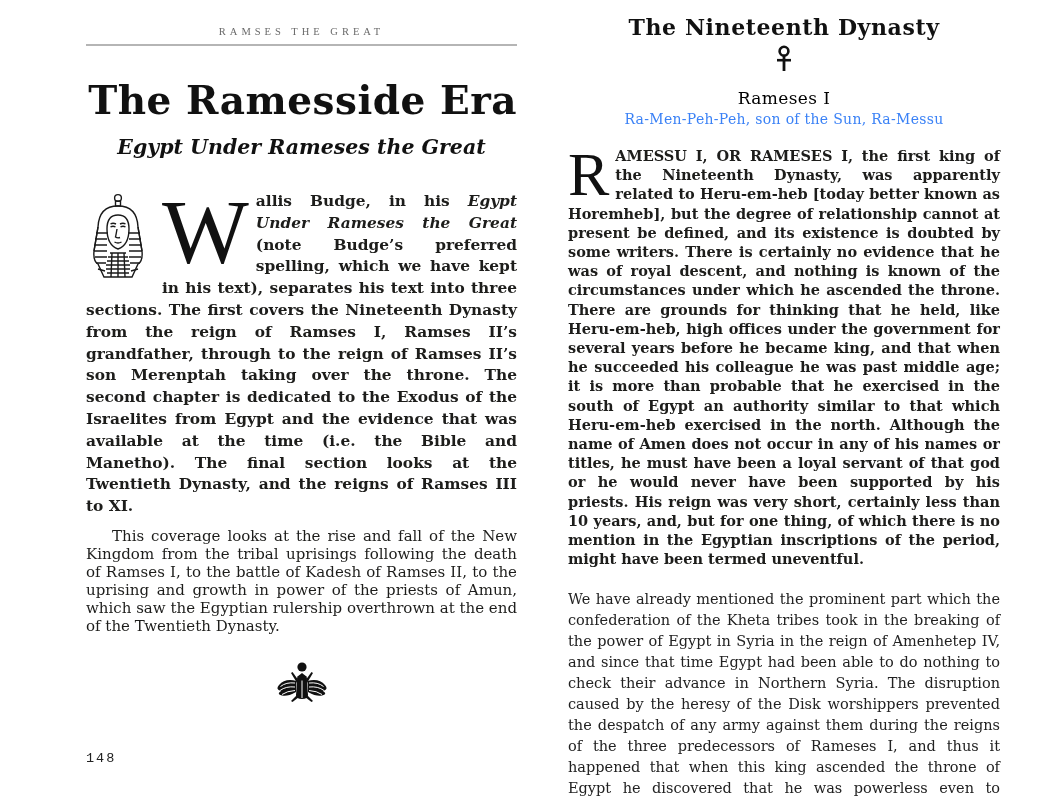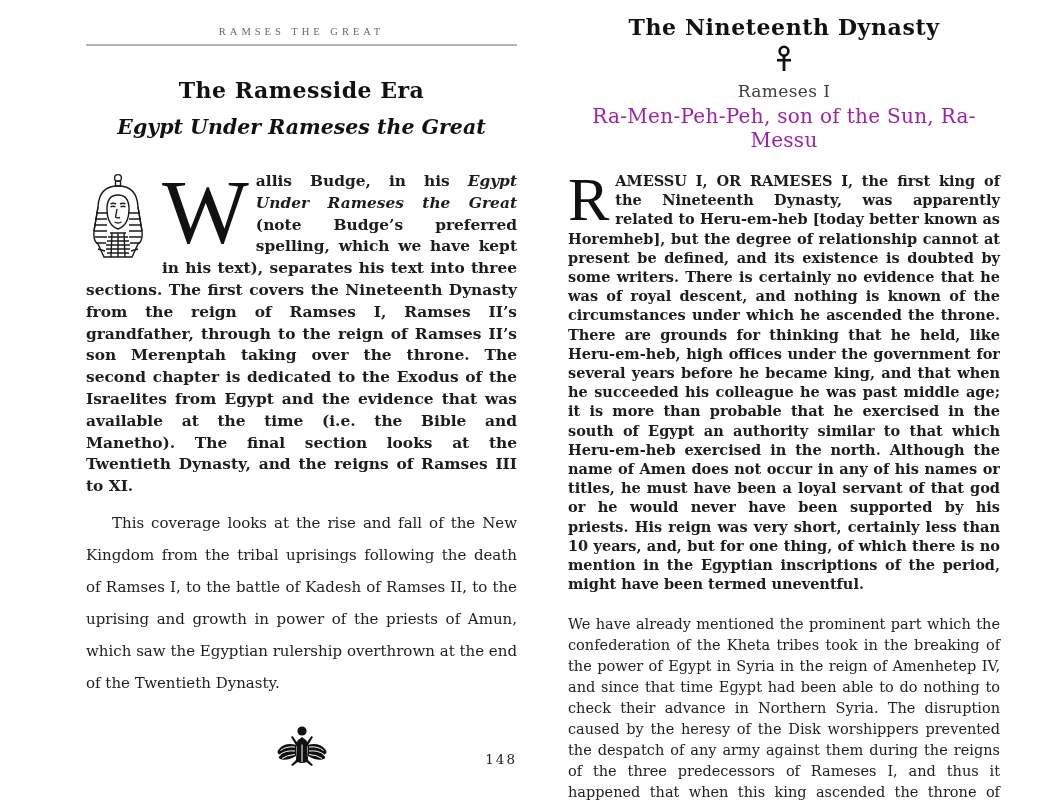--- a/index.html
+++ b/index.html
@@ -14,76 +14,76 @@
 
   .running-head {
     margin-top:26px; padding-bottom:7px;
     border-bottom:2px solid #b5b5b5;
     text-align:center; font-size:10.5px; letter-spacing:4px;
     color:#6a6a6a; font-family:"Liberation Serif",serif;
   }
 
   
   .lp-title {
-    margin:31px 0 0 0; text-align:center;
-    font-size:22px; font-weight:bold; letter-spacing:.5px; color:#111;
+    margin:31px 0 0 0; text-align:right;
+    font-size:39px; font-weight:bold; letter-spacing:.5px; color:#111;
   }
   .lp-subtitle {
     margin:12px 0 0 0; text-align:center;
     font-size:20.5px; font-weight:bold; font-style:italic; color:#111;
   }
   .opening {
     margin-top:32px; text-align:justify;
     font-size:15.4px; line-height:21.8px; font-weight:bold;
   }
   .opening::after { content:""; display:block; clear:both; }
   .mask-fig { float:left; width:64px; height:88px; margin:2px 12px 2px 0; }
   .dropcap-w {
     float:left; font-size:92px; line-height:82px; height:86px;
     font-weight:normal; margin:0 7px 0 0; color:#111;
     font-family:"Liberation Serif",serif;
   }
   .lp-para2 {
     margin:9px 0 0 0; text-align:justify;
-    font-size:15px; line-height:32px; text-indent:26px; font-weight:normal;
+    font-size:15px; line-height:18px; text-indent:26px; font-weight:normal;
   }
   .ornament-row { margin-top:26px; text-align:center; }
 
   
   .rp-title {
     margin:14px 0 0 0; text-align:center;
     font-size:22px; font-weight:bold; letter-spacing:.6px; color:#111;
   }
   .ankh-row { margin-top:5px; text-align:center; }
   .rp-section {
-    margin:9px 0 0 0; text-align:center;
-    font-size:17px; font-weight:normal; color:#404040; letter-spacing:.4px;
+    margin:16px 0 0 0; text-align:center;
+    font-size:17px; font-weight:normal; color:#000000; letter-spacing:.4px;
   }
   .rp-subsection {
     margin:3px 0 0 0; text-align:center;
-    font-size:20px; color:#a21caf; letter-spacing:.3px;
+    font-size:14px; color:#3b82f6; letter-spacing:.3px;
   }
   .rp-para1 {
     margin-top:19px; text-align:justify;
     font-size:14.5px; line-height:19.2px; font-weight:bold;
   }
   .rp-para1::after { content:""; display:block; clear:both; }
   .dropcap-r {
     float:left; font-size:62px; line-height:55px; height:56px;
     font-weight:normal; margin:1px 6px 0 0; color:#111;
     font-family:"Liberation Serif",serif;
   }
   .rp-para2 {
     margin-top:21px; text-align:justify;
     font-size:14.5px; line-height:20.9px; font-weight:normal; color:#222;
   }
 
   .page-number {
     position:absolute; top:751px; left:0; width:100%;
-    text-align:right; font-size:13.5px; letter-spacing:2px; color:#222;
+    text-align:left; font-size:13.5px; letter-spacing:2px; color:#222;font-family:Liberation Mono, monospace;
   }
   .it { font-style:italic; }
   svg { display:inline-block; vertical-align:middle; }
 </style>
 </head>
 <body>
 
 <div class="spread">
 
   <div class="page page-left">

